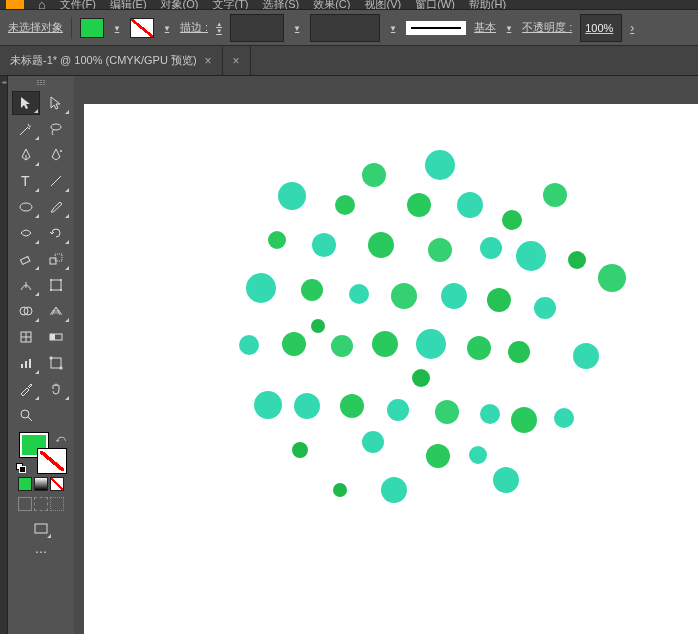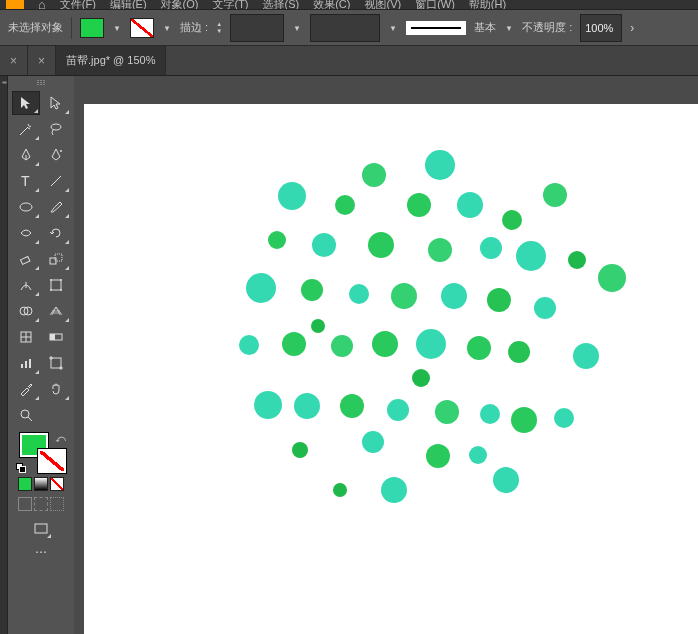--- a/index.html
+++ b/index.html
@@ -3,21 +3,21 @@
 <meta charset="utf-8">
 <style>
   * { margin: 0; padding: 0; box-sizing: border-box; font-family: "Microsoft YaHei", sans-serif; }
   body { background: #323232; color: #ccc; width: 698px; height: 634px; overflow: hidden; font-size: 11px; }
   
   .menu-bar { height: 10px; background: #323232; display: flex; align-items: center; padding: 0 6px; gap: 14px; border-bottom: 1px solid #222; font-size: 11px; color: #bbb; overflow: hidden; }
   .menu-bar .logo { width: 18px; height: 14px; background: #ff9a00; border-radius: 2px; }
   .menu-bar .home { font-size: 13px; }
   .menu-item { white-space: nowrap; cursor: default; }
   
-  .options-bar { height: 36px; background: #535353; display: flex; align-items: center; padding: 0 8px; gap: 8px; border-bottom: 1px solid #2a2a2a; font-size: 11px; }
+  .options-bar { height: 36px; background: #535353; display: flex; align-items: center; padding: 0 8px; gap: 8px; border-bottom: 1px solid #2a2a2a; font-size: 11px; text-decoration: underline; }
   .swatch { width: 24px; height: 20px; border: 1px solid #222; display: inline-block; }
   .swatch.green { background: #1fd14a; }
   .swatch.none { background: #fff; position: relative; }
   .swatch.none::after { content:""; position:absolute; left:0; top:0; right:0; bottom:0; background: linear-gradient(to top right, transparent 45%, #f00 45%, #f00 55%, transparent 55%); }
   .dd { width: 10px; height: 10px; display:inline-flex; align-items:center; justify-content:center; }
   .dd::after { content:"▾"; font-size: 9px; color:#ccc; }
   .sep { width:1px; height:22px; background:#3a3a3a; }
   .stepper { display:flex; flex-direction:column; gap:1px; }
   .stepper span { font-size: 6px; line-height:6px; color:#ccc; }
   .text-field { height: 28px; background:#3a3a3a; border:1px solid #222; }
@@ -99,27 +99,25 @@
   <span class="dd"></span>
   <span>不透明度 :</span>
   <div class="text-field" style="width:42px; display:flex; align-items:center; padding:0 4px; color:#eee;">
       <span>100%</span>
     </div>
   <span style="font-size:12px">›</span>
 </div>
 
 <div class="tabs-bar">
   <div class="tab">
+    <span>未标题-1* @ 100% (CMYK/GPU 预览)</span>
     <span class="x">×</span>
   </div>
   <div class="tab">
     <span class="x">×</span>
-  </div>
-  <div class="tab active">
-    <span>苗帮.jpg* @ 150%</span>
   </div>
 </div>
 
 <div class="main">
   <div class="left-col"></div>
 
   <div class="toolbox">
     <div class="tool-header">
         <span></span>
         <span></span>

